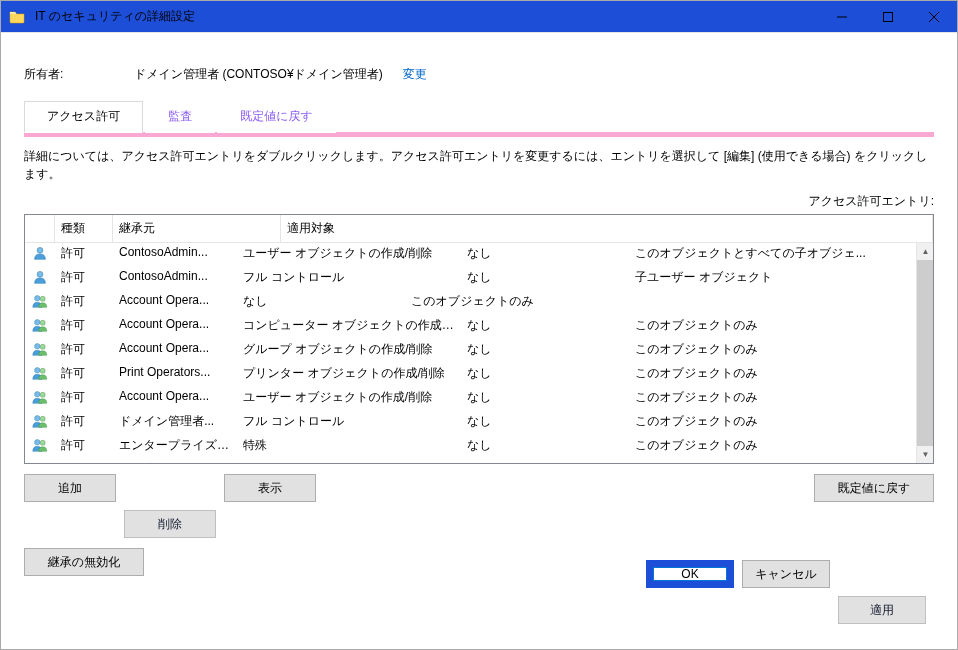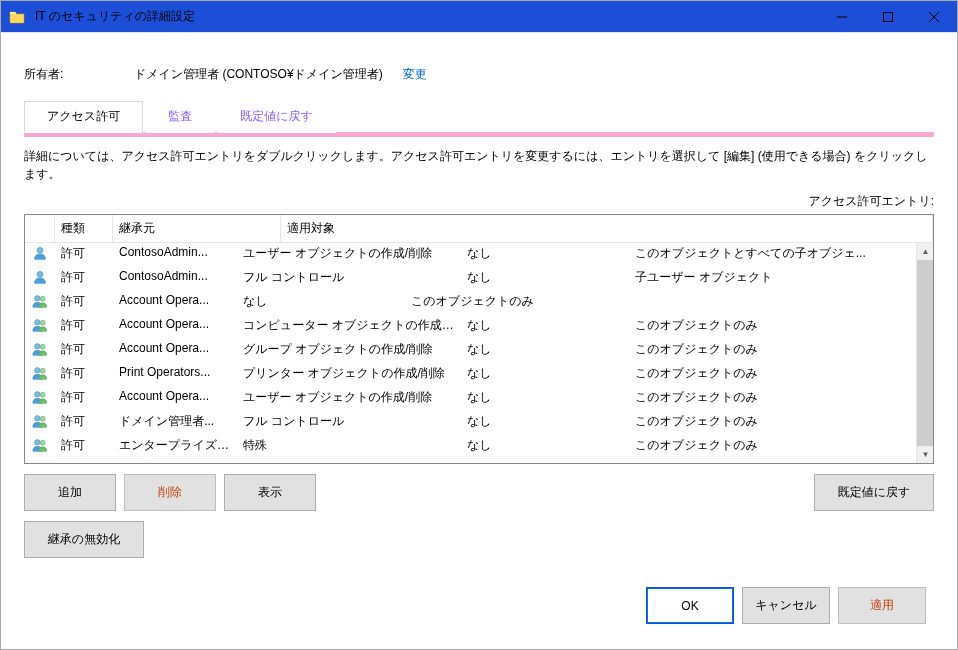--- a/index.html
+++ b/index.html
@@ -157,39 +157,40 @@
       background: #cdcdcd;
     }
     .button-row {
       display: flex;
       gap: 8px;
       margin-bottom: 10px;
     }
     .button-row .spacer { flex: 1; }
     .btn {
       min-width: 92px;
-      height: 37px;
+      height: 28px;
       padding: 0 12px;
       border: 1px solid #adadad;
       background: #e1e1e1;
       font-family: inherit;
       font-size: 12px;
       cursor: pointer;
       display: inline-flex;
       align-items: center;
       justify-content: center;
     }
     .btn:disabled {
-      color: #c2410c;
+      color: #0f172a;
       background: #e1e1e1;
       border-color: #bfbfbf;
       cursor: default;
+      margin-top: 36px;
     }
     .btn.default {
-      border: 1px solid #1d4ed8;
+      border: 7px solid #1d4ed8;
       background: #ffffff;
       box-shadow: inset 0 0 0 1px #0078d7;
     }
     .dialog-buttons {
       display: flex;
       gap: 8px;
       justify-content: flex-end;
       padding: 10px 0 0 0;
       position: absolute;
       bottom: 16px;

